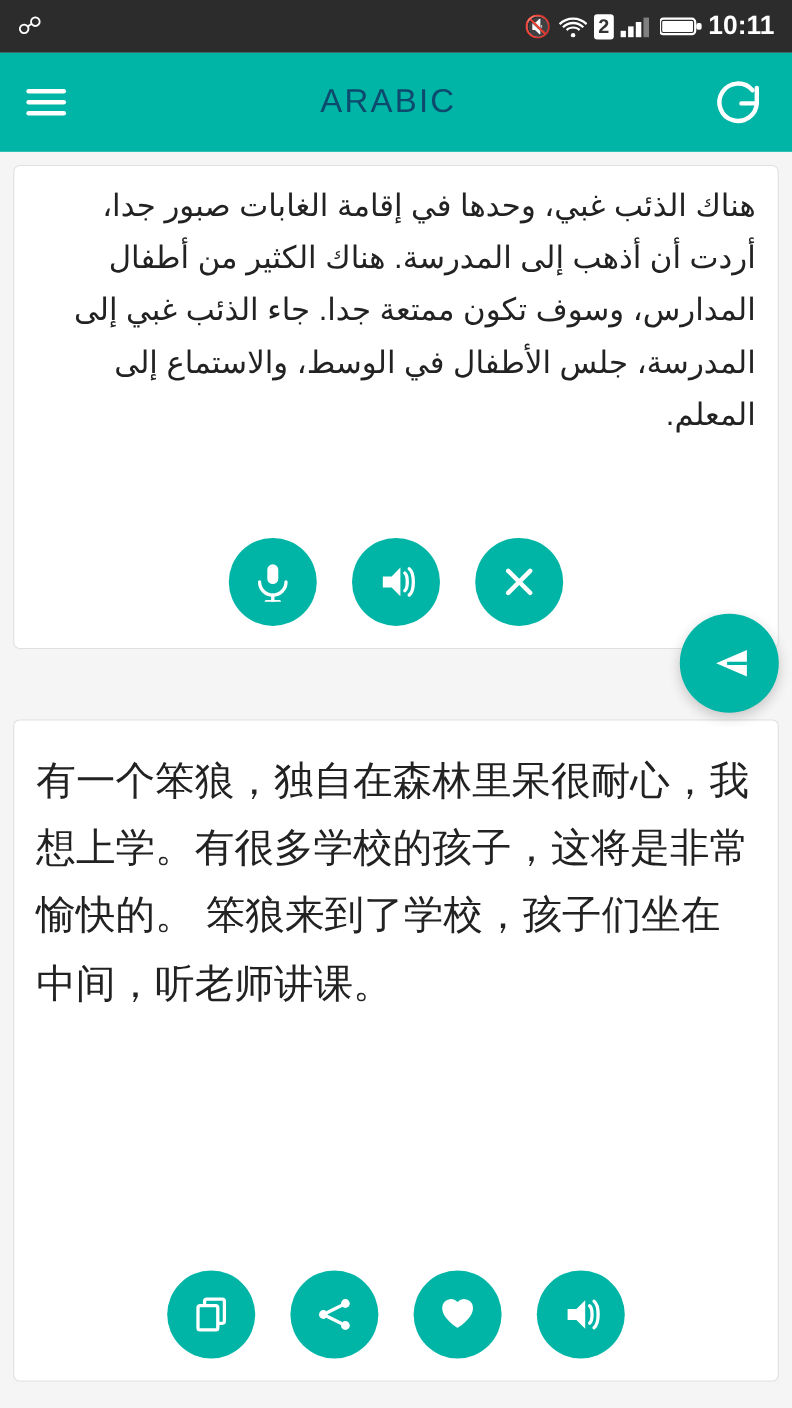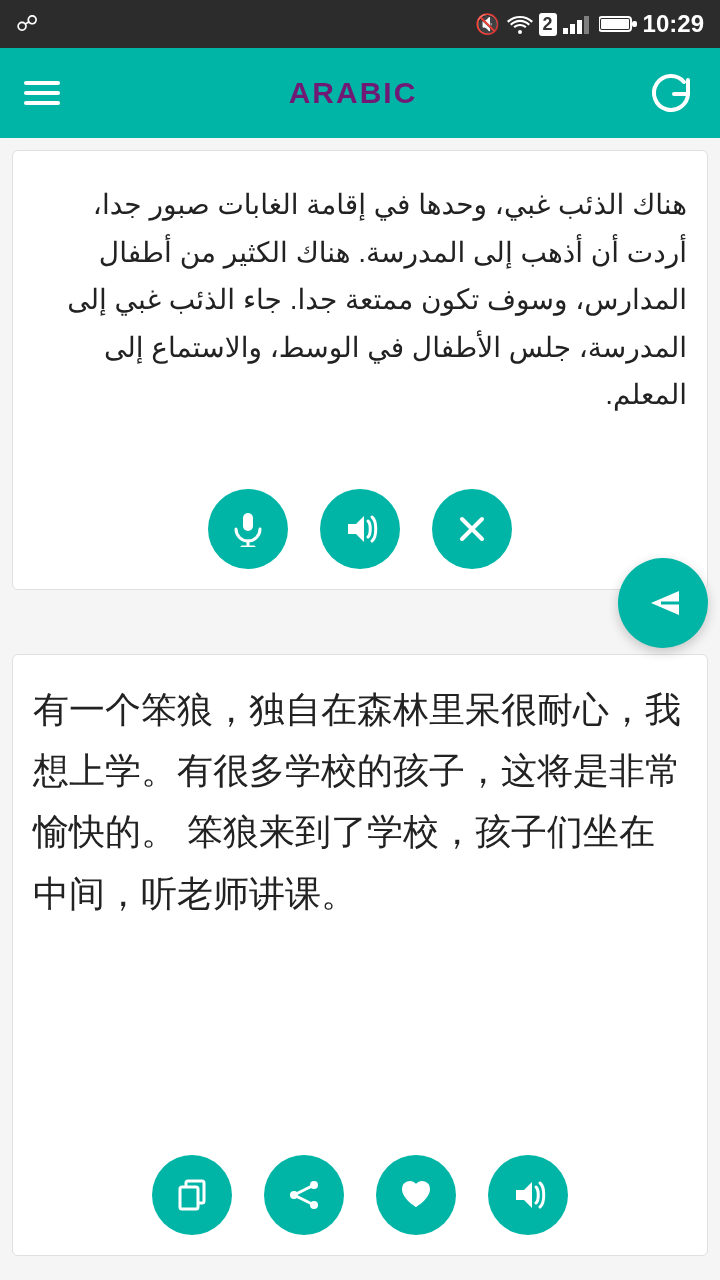--- a/index.html
+++ b/index.html
@@ -59,38 +59,38 @@
       gap: 6px;
     }
     .nav-menu-icon span {
       display: block;
       width: 36px;
       height: 4px;
       background: white;
       border-radius: 2px;
     }
     .nav-title {
-      color: #701a75;
+      color: #0c4a6e;
       font-size: 30px;
-      font-weight: bold;
+      font-weight: normal;
       letter-spacing: 2px;
     }
     .nav-refresh-icon {
       color: white;
       font-size: 40px;
       cursor: pointer;
     }
 
     
     .arabic-section {
       background: white;
       margin: 12px;
       border-radius: 6px;
       border: 1px solid #e0e0e0;
-      padding: 30px 20px 20px 20px;
+      padding: 12px 20px 20px 20px;
       min-height: 440px;
       display: flex;
       flex-direction: column;
       justify-content: center;
     }
     .arabic-text {
       direction: rtl;
       text-align: right;
       font-size: 28px;
       line-height: 1.7;
@@ -204,21 +204,21 @@
       </svg>
     </span>
 
     <span>
       <svg width="38" height="18" viewBox="0 0 38 18" fill="white">
         <rect x="0" y="2" width="32" height="14" rx="3" fill="none" stroke="white" stroke-width="2"></rect>
         <rect x="2" y="4" width="28" height="10" rx="1" fill="white"></rect>
         <rect x="33" y="6" width="5" height="6" rx="2" fill="white"></rect>
       </svg>
     </span>
-    <span class="status-time">10:29</span>
+    <span class="status-time">10:11</span>
   </div>
 </div>
 
 <div class="top-nav">
   <div class="nav-menu-icon">
     <span></span>
     <span></span>
     <span></span>
   </div>
   <span class="nav-title">ARABIC</span>

